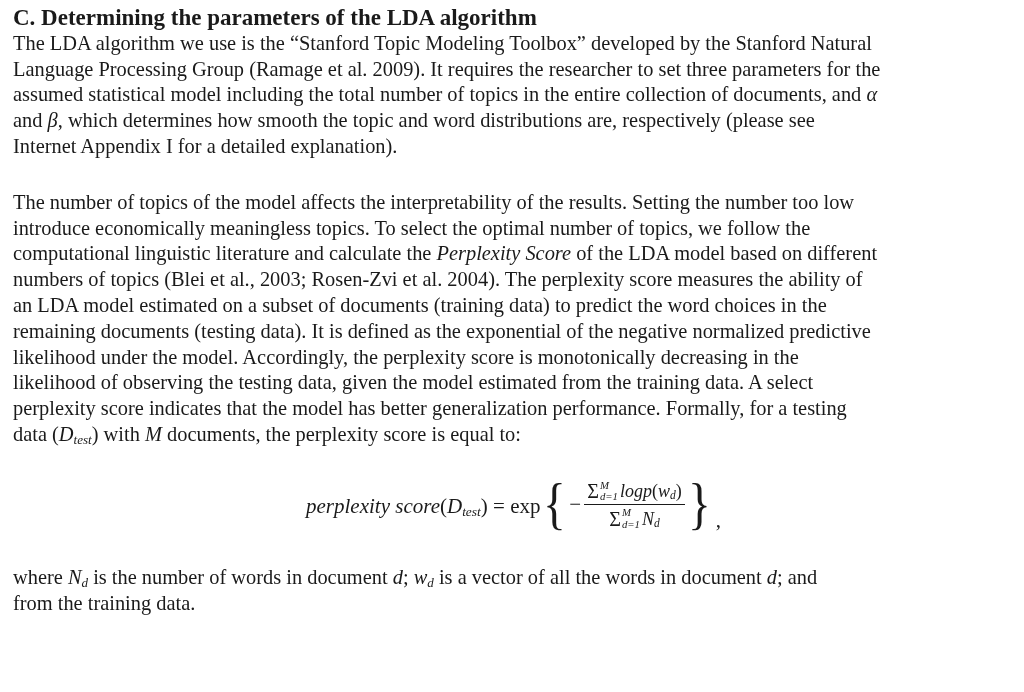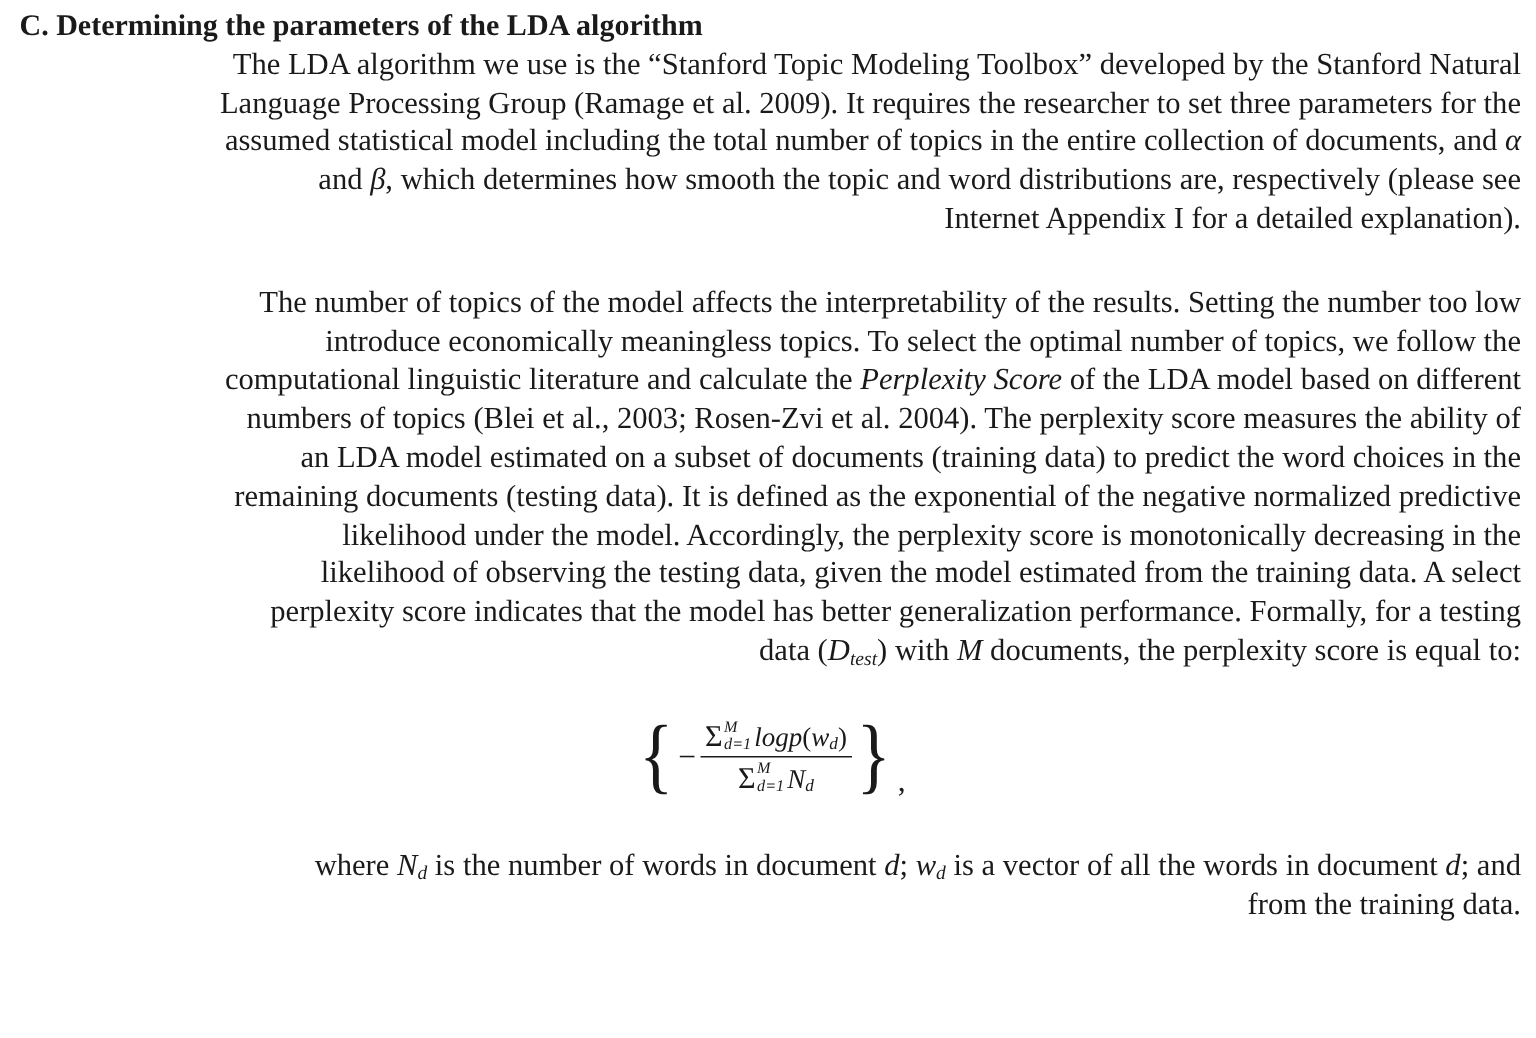--- a/index.html
+++ b/index.html
@@ -14,26 +14,26 @@
     width: 1024px;
     height: 692px;
     padding: 5px 10px 0 13px;
     font-family: "Liberation Serif", serif;
     color: #1a1a1a;
     font-size: 20.4px;
     line-height: 25.8px;
   }
   .heading {
     margin: 0;
-    font-size: 20px;
+    font-size: 23px;
     line-height: 25.8px;
     font-weight: bold;
   }
   .para { margin: 0; }
-  .para .line { white-space: pre; text-align: right; }
+  .para .line { white-space: pre; }
   .para-gap { margin-top: 30px; }
   sub {
     font-size: 0.64em;
     line-height: 0;
     vertical-align: baseline;
     position: relative;
     top: 0.22em;
   }
   i { font-style: italic; }
 
@@ -114,20 +114,21 @@
       <div class="line">numbers of topics (Blei et al., 2003; Rosen-Zvi et al. 2004). The perplexity score measures the ability of</div>
       <div class="line">an LDA model estimated on a subset of documents (training data) to predict the word choices in the</div>
       <div class="line">remaining documents (testing data). It is defined as the exponential of the negative normalized predictive</div>
       <div class="line">likelihood under the model. Accordingly, the perplexity score is monotonically decreasing in the</div>
       <div class="line">likelihood of observing the testing data, given the model estimated from the training data. A select</div>
       <div class="line">perplexity score indicates that the model has better generalization performance. Formally, for a testing</div>
       <div class="line">data (<i>D</i><sub><i>test</i></sub>) with <i>M</i> documents, the perplexity score is equal to:</div>
     </div>
 
   <div class="formula">
+    <span class="lhs"><i>perplexity score</i>(<i>D</i><sub><i>test</i></sub>) = exp</span>
     <span class="brace">{</span>
     <span class="minus">−</span>
     <span class="frac">
       <span class="num">
         <span class="sigma-group">
           <span class="sigma">Σ</span>
           <span class="supsub">
             <span>M</span>
             <span>d=1</span>
           </span>

